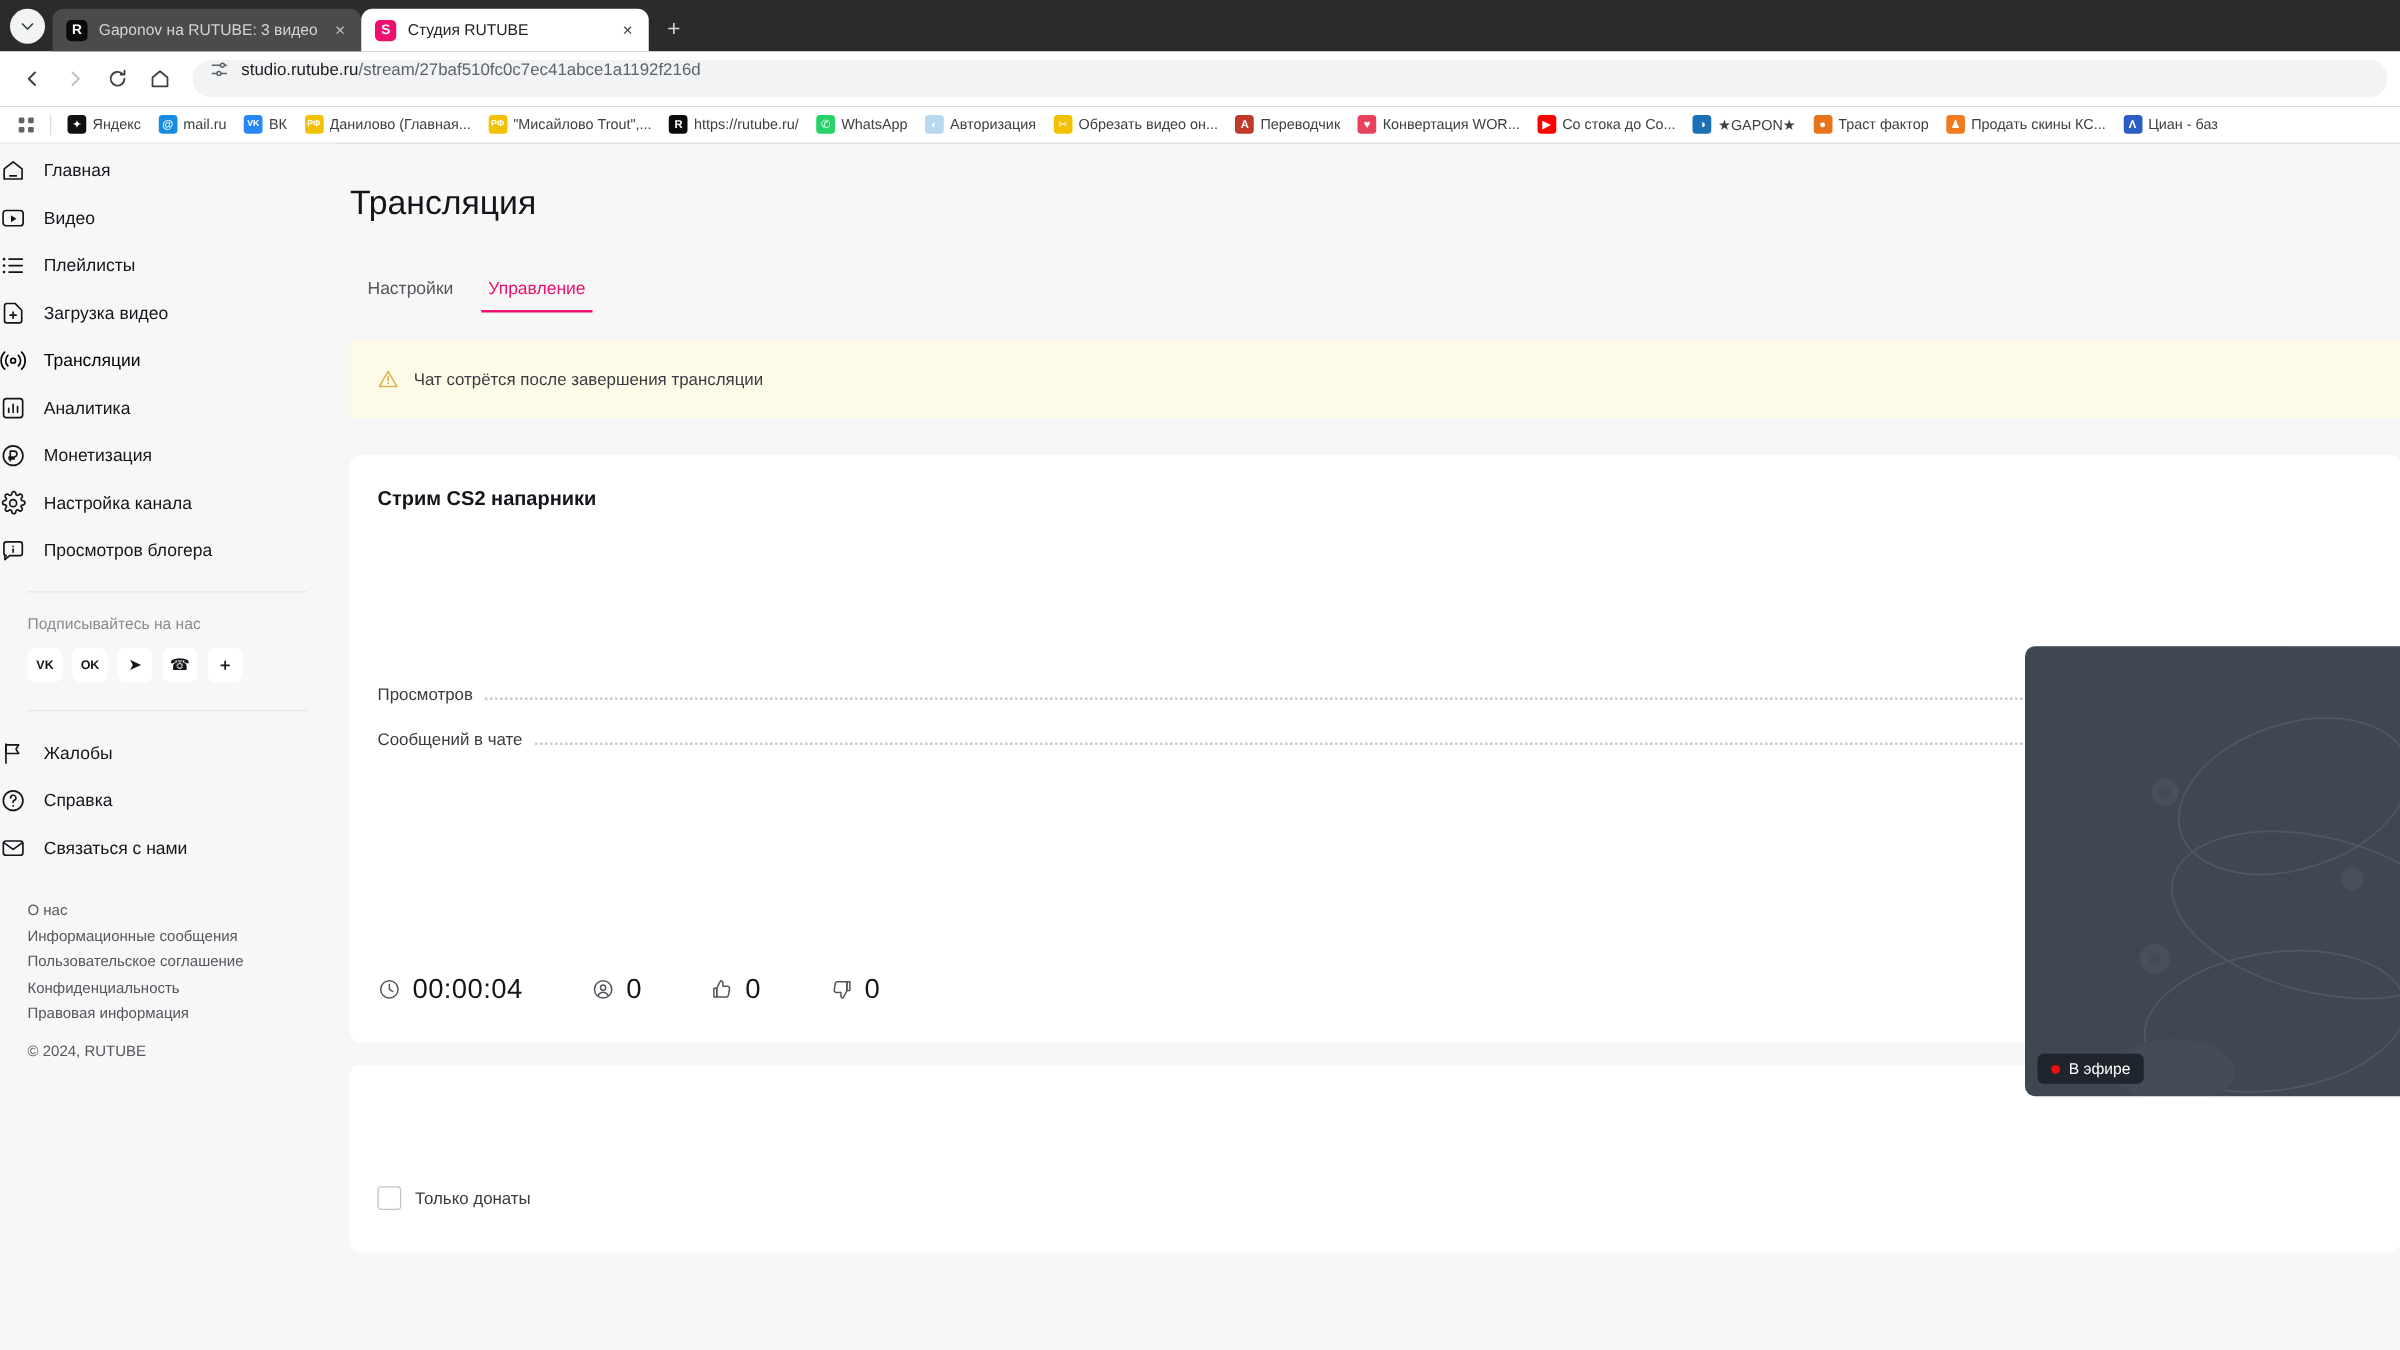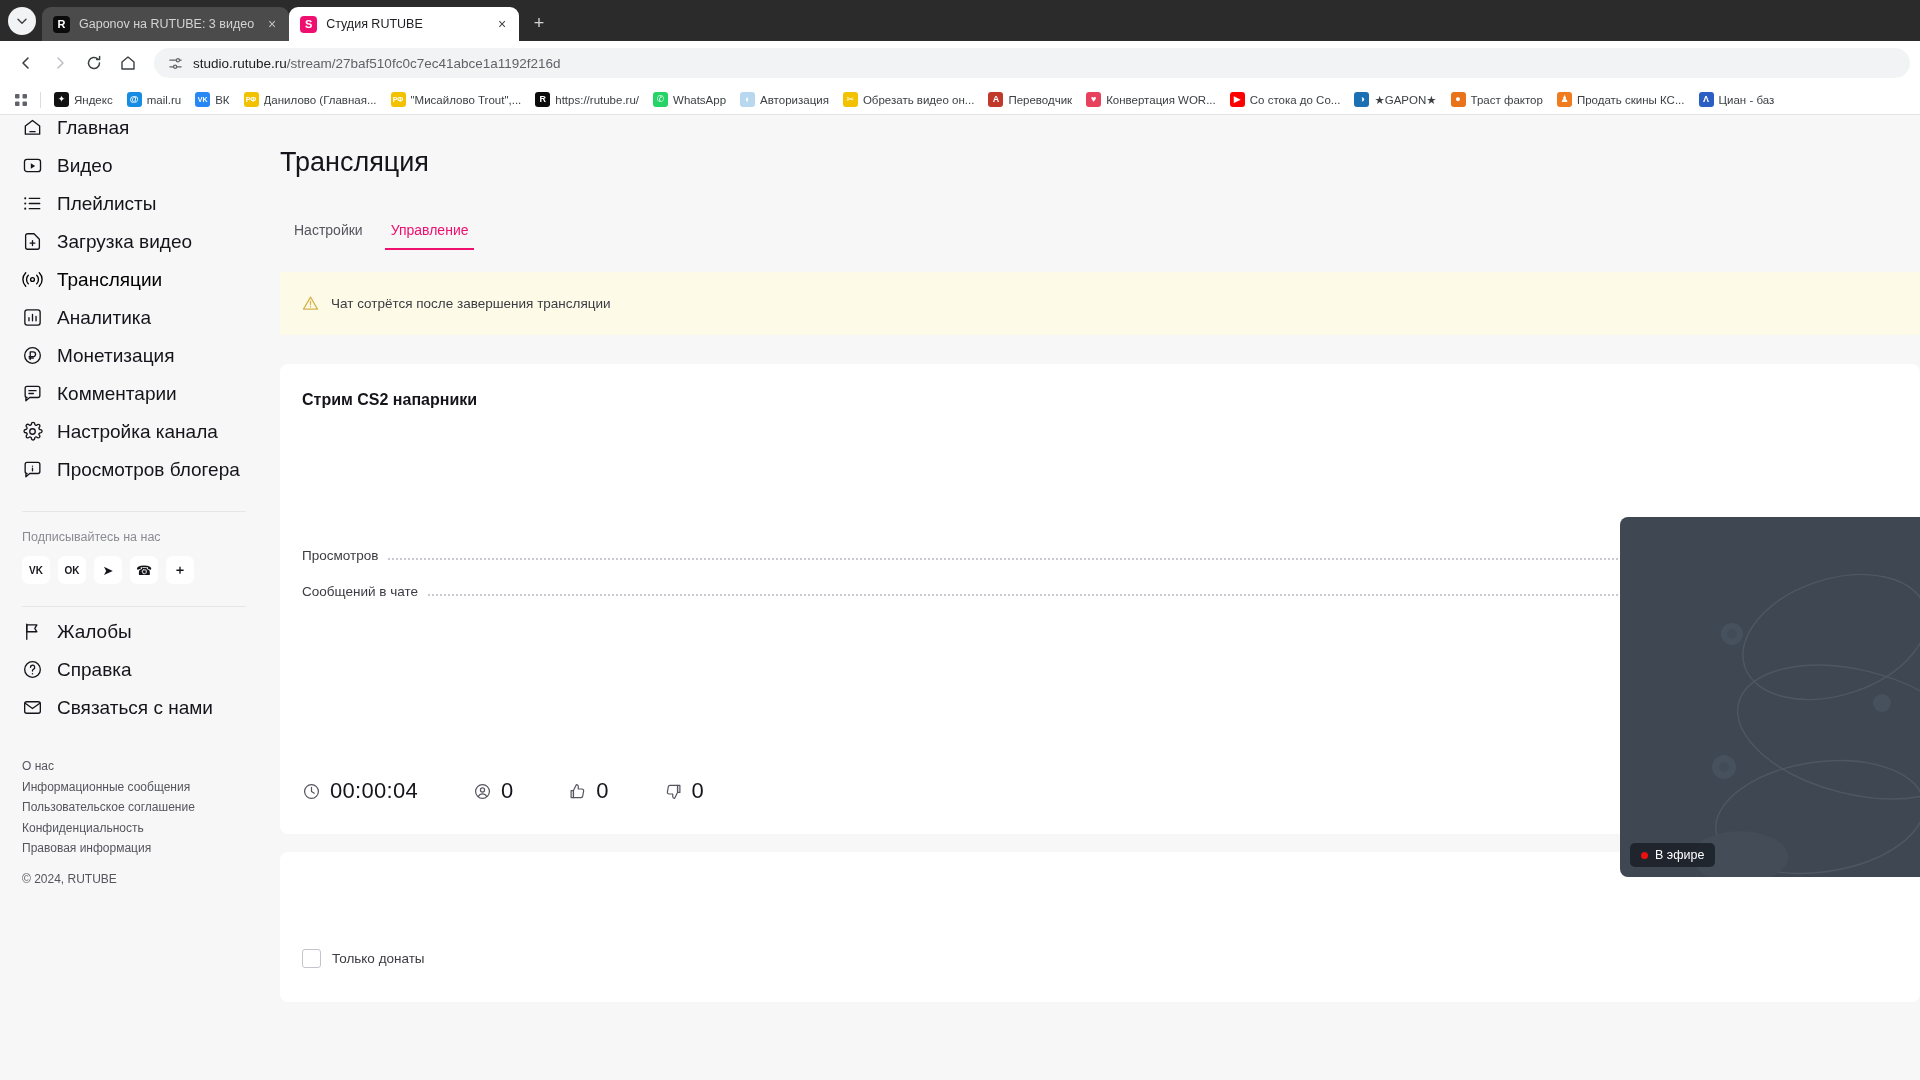--- a/index.html
+++ b/index.html
@@ -63,21 +63,21 @@
   }
   .nav-btn {
     width: 32px; height: 32px; border-radius: 50%;
     display: flex; align-items: center; justify-content: center;
     color: #5f6368; flex: none;
   }
   .nav-btn.disabled { color: #bdc1c6; }
   .omnibox {
     flex: 1; height: 30px; margin-left: 8px;
     background: #f1f3f4; border-radius: 16px;
-    display: flex; align-items: center; gap: 10px;
+    display: flex; gap: 10px;
     padding: 0 14px;
     font-size: 13.5px; color: #202124;
   }
   .omnibox .url-host { color: #202124; }
   .omnibox .url-path { color: #5f6368; }
 
   .bookmarks {
     height: 30px; background: #ffffff;
     display: flex; align-items: center; gap: 0;
     padding: 0 8px; overflow: hidden;
@@ -112,23 +112,23 @@
     position: relative;
   }
   .logo-wrap { padding: 28px 0 16px 22px; }
   .logo { font-size: 22px; font-weight: 800; letter-spacing: .2px; display: inline-flex; align-items: flex-start;}
   .logo .rt { color: #15141b; font-family: "DejaVu Sans", sans-serif; letter-spacing: -0.5px;}
   .logo .dot { color: #ef0f6e; font-size: 22px; line-height: 1; margin: -2px 1px 0 1px;}
   .logo .st { color: #ef0f6e; font-weight: 600; }
 
   .nav { display: flex; flex-direction: column; padding: 2px 0 0 0; }
   .nav-item {
-    display: flex; align-items: flex-start; gap: 14px;
-    height: 38px; padding-left: 22px;
-    font-size: 19px; color: #15141b;
+    display: flex; align-items: center; gap: 14px;
+    height: 38px; 
+    font-size: 14px; color: #15141b;
   }
   .nav-item.active { color: #000000; }
   .nav-ico { width: 21px; height: 21px; flex: none; display: flex; align-items: center; justify-content: center; }
 
   .side-divider { height: 1px; background: #e6e6e8; margin: 14px 22px 0 22px; }
   .follow-block { padding: 18px 22px 0 22px; }
   .follow-title { font-size: 12.5px; color: #8b8b93; margin-bottom: 12px; }
   .social-row { display: flex; gap: 8px; }
   .social {
     width: 28px; height: 28px; border-radius: 7px; background: #ffffff;
@@ -435,29 +435,20 @@
           <span>Аналитика</span>
         </div>
         <div class="nav-item">
           <span class="nav-ico">
             <svg width="21" height="21" viewBox="0 0 22 22" fill="none" stroke="currentColor" stroke-width="1.4" stroke-linecap="round" stroke-linejoin="round">
               <circle cx="11" cy="11" r="8.2"></circle>
               <path d="M8.6 15.2V7.2h3.1a2.5 2.5 0 0 1 0 5H7.5M7.5 13.7h4.4"></path>
             </svg>
           </span>
           <span>Монетизация</span>
-        </div>
-        <div class="nav-item">
-          <span class="nav-ico">
-            <svg width="21" height="21" viewBox="0 0 22 22" fill="none" stroke="currentColor" stroke-width="1.4" stroke-linecap="round" stroke-linejoin="round">
-              <path d="M3.3 5.6a2 2 0 0 1 2-2h11.4a2 2 0 0 1 2 2v7.6a2 2 0 0 1-2 2H8.1l-4 3.4v-3.4H5.3a2 2 0 0 1-2-2z"></path>
-              <path d="M7.3 8h7.4M7.3 11h4.6"></path>
-            </svg>
-          </span>
-          <span>Комментарии</span>
         </div>
         <div class="nav-item">
           <span class="nav-ico">
             <svg width="21" height="21" viewBox="0 0 22 22" fill="none" stroke="currentColor" stroke-width="1.4" stroke-linecap="round" stroke-linejoin="round">
               <circle cx="11" cy="11" r="2.9"></circle>
               <path d="M17.8 13.1a1.4 1.4 0 0 0 .28 1.55l.05.05a1.7 1.7 0 1 1-2.4 2.4l-.05-.05a1.4 1.4 0 0 0-1.55-.28 1.4 1.4 0 0 0-.85 1.28v.14a1.7 1.7 0 1 1-3.4 0v-.07a1.4 1.4 0 0 0-.92-1.28 1.4 1.4 0 0 0-1.55.28l-.05.05a1.7 1.7 0 1 1-2.4-2.4l.05-.05a1.4 1.4 0 0 0 .28-1.55 1.4 1.4 0 0 0-1.28-.85h-.14a1.7 1.7 0 1 1 0-3.4h.07a1.4 1.4 0 0 0 1.28-.92 1.4 1.4 0 0 0-.28-1.55l-.05-.05a1.7 1.7 0 1 1 2.4-2.4l.05.05a1.4 1.4 0 0 0 1.55.28h.07A1.4 1.4 0 0 0 9.9 3.2v-.14a1.7 1.7 0 1 1 3.4 0v.07a1.4 1.4 0 0 0 .85 1.28 1.4 1.4 0 0 0 1.55-.28l.05-.05a1.7 1.7 0 1 1 2.4 2.4l-.05.05a1.4 1.4 0 0 0-.28 1.55v.07a1.4 1.4 0 0 0 1.28.85h.14a1.7 1.7 0 1 1 0 3.4h-.07a1.4 1.4 0 0 0-1.28.85z"></path>
             </svg>
           </span>
           <span>Настройка канала</span>
         </div>

